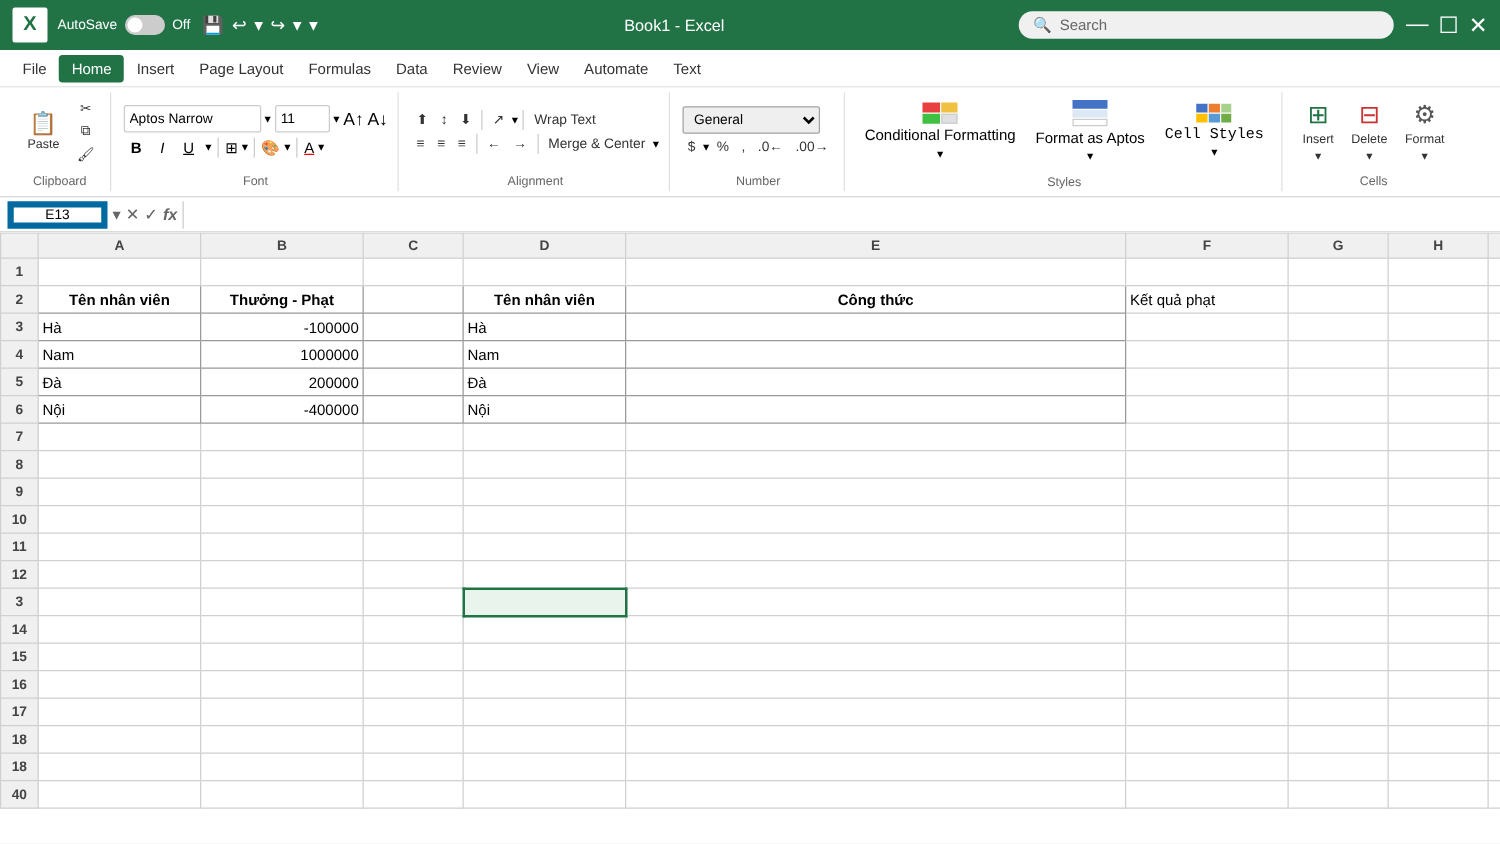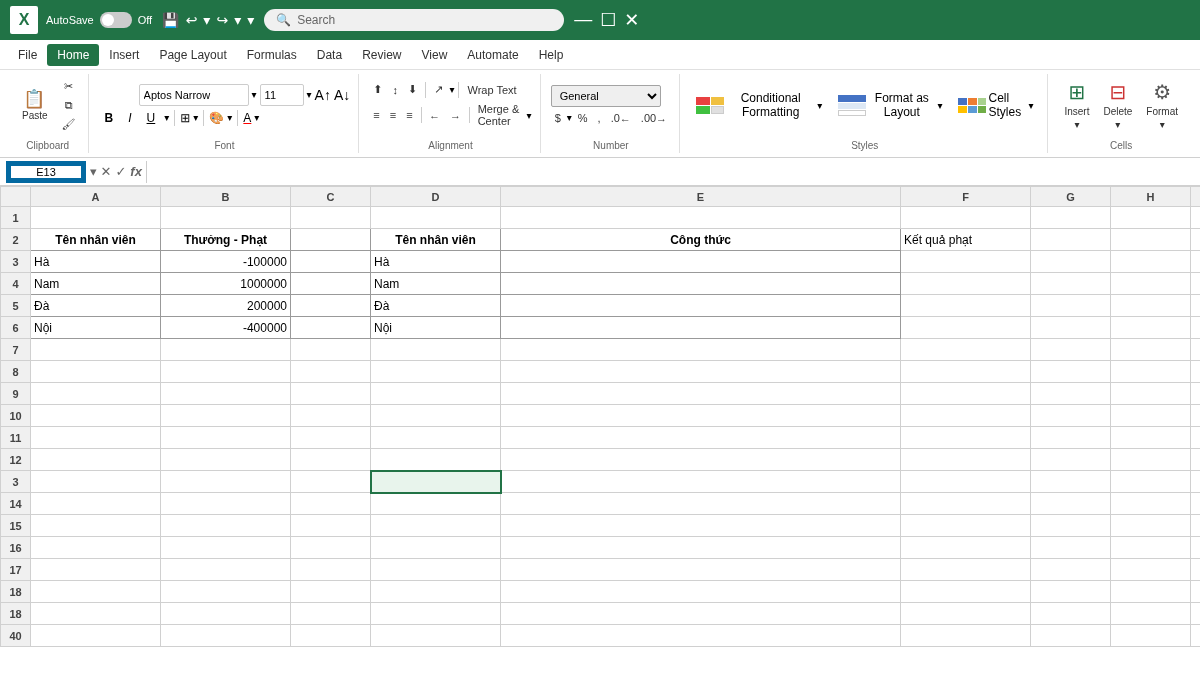--- a/index.html
+++ b/index.html
@@ -108,21 +108,21 @@
     .rb-btn .rb-label { font-size: 10px; white-space: nowrap; }
 
     .rb-small-btn {
       display: flex; align-items: center; justify-content: center;
       padding: 2px 4px; border-radius: 2px; cursor: pointer;
       font-size: 11px; color: #333;
     }
 
     
     .font-controls { display: flex; flex-direction: column; gap: 3px; }
-    .font-row1 { display: flex; align-items: center; gap: 3px; margin-left: 40px; }
+    .font-row1 { display: flex; align-items: center; gap: 3px; }
     .font-row2 { display: flex; align-items: center; gap: 3px; }
     .font-select {
       border: 1px solid #ccc; border-radius: 2px;
       padding: 1px 4px; font-size: 11px; width: 110px; height: 22px;
     }
     .font-size-select {
       border: 1px solid #ccc; border-radius: 2px;
       padding: 1px 4px; font-size: 11px; width: 44px; height: 22px;
     }
     .font-bold { font-weight: bold; padding: 2px 6px; cursor: pointer; border-radius: 2px; }
@@ -138,21 +138,21 @@
     .number-controls { display: flex; flex-direction: column; gap: 3px; }
     .number-select {
       border: 1px solid #a3a3a3; border-radius: 2px;
       padding: 1px 4px; font-size: 11px; width: 110px; height: 22px;
     }
     .number-row { display: flex; align-items: center; gap: 2px; }
 
     
     .styles-btns { display: flex; align-items: center; gap: 4px; }
     .style-btn-big {
-      display: flex; flex-direction: row; align-items: center;
+      display: flex; flex-direction: column; align-items: center;
       padding: 4px 6px; cursor: pointer; border-radius: 3px; gap: 2px;
     }
     .style-icon { font-size: 22px; }
 
     
     .cells-btns { display: flex; align-items: center; gap: 2px; }
 
     
     #formula-bar {
       background: white;
@@ -252,20 +252,21 @@
     <span>Off</span>
   </div>
   <div class="save-icons">
     <span>💾</span>
     <span>↩</span>
     <span>▾</span>
     <span>↪</span>
     <span>▾</span>
     <span>▾</span>
   </div>
+  <div class="title">Book1 - Excel</div>
   <div id="search-bar">
     <span>🔍</span>
     <span style="color:#666;">Search</span>
   </div>
   <div style="display:flex;gap:8px;margin-left:10px;font-size:18px;">
     <span>—</span>
     <span>☐</span>
     <span>✕</span>
   </div>
 </div>
@@ -273,21 +274,21 @@
 <div id="menu-bar">
   <div class="menu-item">File</div>
   <div class="menu-item active">Home</div>
   <div class="menu-item">Insert</div>
   <div class="menu-item">Page Layout</div>
   <div class="menu-item">Formulas</div>
   <div class="menu-item">Data</div>
   <div class="menu-item">Review</div>
   <div class="menu-item">View</div>
   <div class="menu-item">Automate</div>
-  <div class="menu-item">Help</div>
+  <div class="menu-item">Text</div>
 </div>
 
 <div id="ribbon">
 
   <div class="ribbon-group">
     <div class="ribbon-group-content">
       <div class="rb-btn">
         <span class="rb-icon">📋</span>
         <span class="rb-label">Paste</span>
       </div>
@@ -400,35 +401,35 @@
               <div style="background:#4472c4;height:7px;width:28px;"></div>
             </div>
             <div style="display:flex;gap:1px;margin-bottom:1px;">
               <div style="background:#dde8f5;height:6px;width:28px;"></div>
             </div>
             <div style="display:flex;gap:1px;">
               <div style="background:white;border:1px solid #ccc;height:6px;width:28px;"></div>
             </div>
           </div>
         </div>
-        <span class="rb-label" style="white-space:normal;text-align:center;line-height:1.2;">Format as Layout</span>
+        <span class="rb-label" style="white-space:normal;text-align:center;line-height:1.2;">Format as Aptos</span>
         <span style="font-size:10px;">▾</span>
       </div>
       <div class="style-btn-big">
         <div class="style-icon">
           <div style="display:grid;grid-template-columns:1fr 1fr 1fr;gap:1px;width:28px;">
             <div style="background:#4472c4;height:7px;"></div>
             <div style="background:#ed7d31;height:7px;"></div>
             <div style="background:#a9d18e;height:7px;"></div>
             <div style="background:#ffc000;height:7px;"></div>
             <div style="background:#5b9bd5;height:7px;"></div>
             <div style="background:#70ad47;height:7px;"></div>
           </div>
         </div>
-        <span class="rb-label" style="white-space:normal;text-align:left;line-height:1.2;">Cell Styles</span>
+        <span class="rb-label" style="white-space:normal;text-align:left;line-height:1.2;font-family:Liberation Mono, monospace;">Cell Styles</span>
         <span style="font-size:10px;">▾</span>
       </div>
     </div>
     <div class="ribbon-group-label">Styles</div>
   </div>
 
   <div class="ribbon-group">
     <div class="ribbon-group-content cells-btns">
       <div class="rb-btn">
         <span class="insert-icon">⊞</span>

